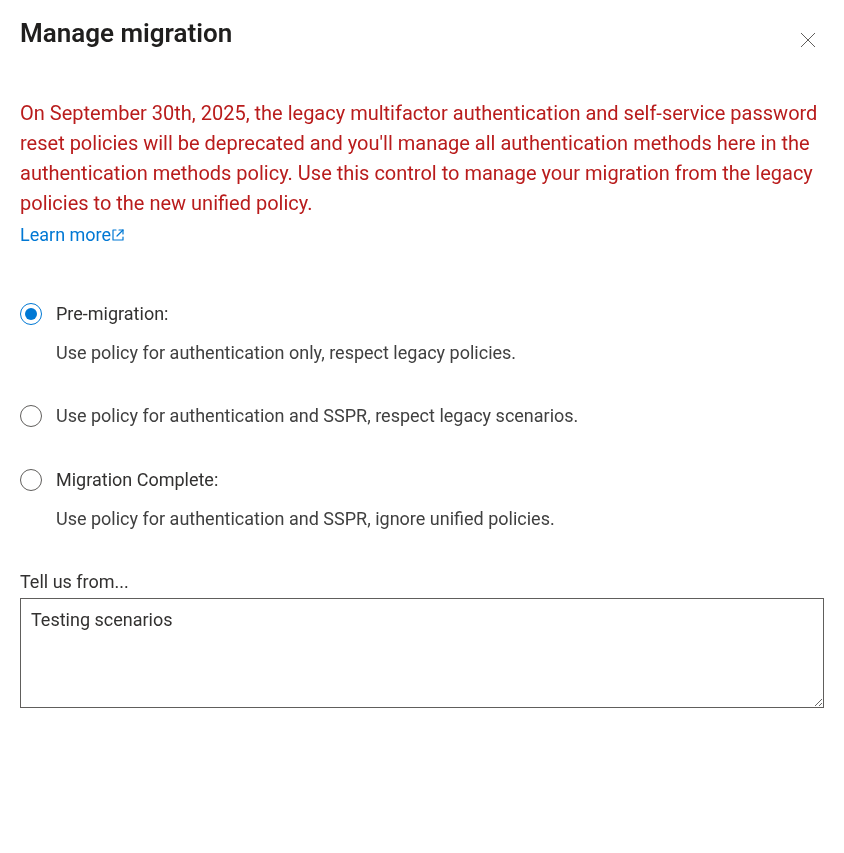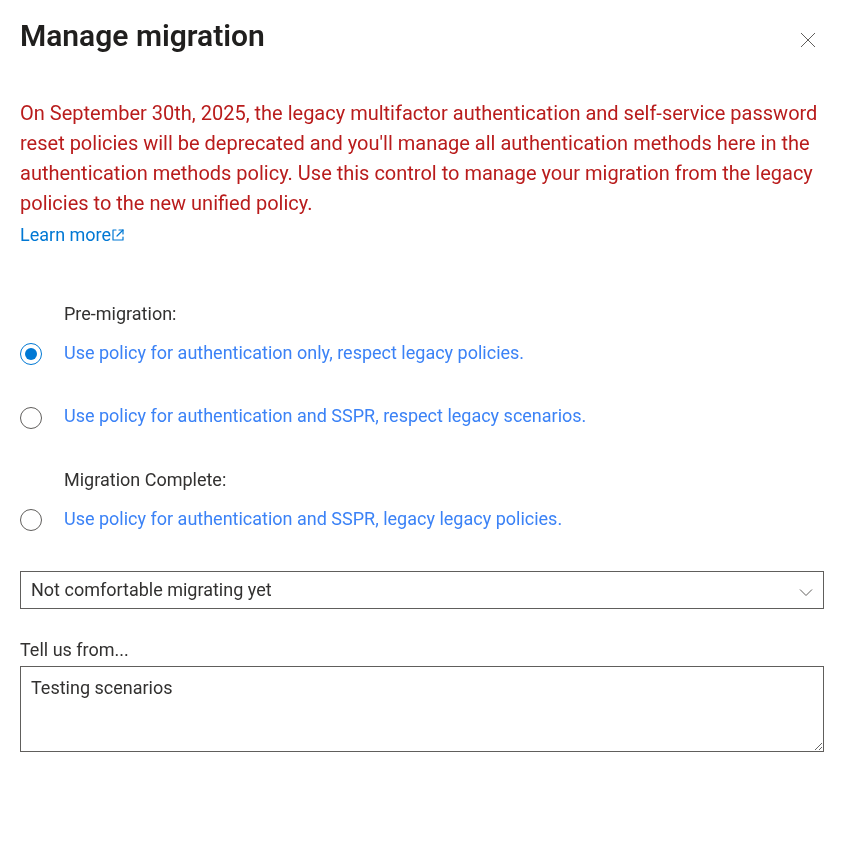--- a/index.html
+++ b/index.html
@@ -10,21 +10,21 @@
       padding: 18px 20px 24px 20px;
       width: 844px;
     }
     .header-row {
       display: flex;
       justify-content: space-between;
       align-items: flex-start;
       margin-bottom: 42px;
     }
     h1.page-title {
-      font-size: 30px;
+      font-size: 26px;
       font-weight: 600;
       color: #201f1e;
       line-height: 1.2;
     }
     .close-btn {
       background: none;
       border: none;
       cursor: pointer;
       padding: 4px;
       width: 32px;
@@ -50,22 +50,22 @@
       align-items: center;
       cursor: pointer;
     }
     .learn-more svg { stroke: #0078d4; }
     .options {
       margin-top: 56px;
       margin-bottom: 40px;
     }
     .radio-option {
       display: flex;
-      align-items: flex-end;
-      gap: 22px;
+      align-items: flex-start;
+      gap: 14px;
       margin-bottom: 38px;
     }
     .radio-option:last-child { margin-bottom: 0; }
     .radio-circle {
       width: 22px;
       height: 22px;
       border-radius: 50%;
       border: 1px solid #605e5c;
       flex-shrink: 0;
       display: flex;
@@ -87,21 +87,21 @@
     }
     .option-text { flex: 1; }
     .option-label {
       font-size: 18px;
       color: #323130;
       line-height: 1.4;
       margin-bottom: 14px;
     }
     .option-desc {
       font-size: 18px;
-      color: #3b82f6;
+      color: #404040;
       line-height: 1.4;
     }
     .field-group { margin-bottom: 30px; }
     .field-label {
       font-size: 18px;
       color: #323130;
       margin-bottom: 6px;
     }
     .required-asterisk { color: #a4262c; }
     .select-box {
@@ -124,21 +124,21 @@
       pointer-events: none;
     }
     textarea.more-input {
       width: 100%;
       border: 1px solid #605e5c;
       padding: 8px 10px;
       font-size: 18px;
       font-family: inherit;
       color: #323130;
       resize: both;
-      height: 86px;
+      height: 110px;
       line-height: 1.4;
     }
   </style>
 </head>
 <body>
 
 
 
 <div class="header-row">
   <h1 class="page-title">Manage migration</h1>
@@ -173,34 +173,26 @@
     <div class="radio-circle"></div>
     <div class="option-text">
       <div class="option-desc">Use policy for authentication and SSPR, respect legacy scenarios.</div>
     </div>
   </div>
 
   <div class="radio-option">
     <div class="radio-circle"></div>
     <div class="option-text">
       <div class="option-label">Migration Complete:</div>
-      <div class="option-desc">Use policy for authentication and SSPR, legacy legacy policies.</div>
+      <div class="option-desc">Use policy for authentication and SSPR, ignore unified policies.</div>
     </div>
   </div>
 </div>
 
 <div class="field-group">
-  <div class="select-box" tabindex="0">
-    <span>Not comfortable migrating yet</span>
-    <span class="select-chevron">
-      <svg width="14" height="8" viewBox="0 0 14 8" fill="none">
-        <path d="M1 1l6 6 6-6" stroke="#605e5c" stroke-width="1" fill="none"></path>
-      </svg>
-    </span>
-  </div>
 </div>
 
 <div class="field-group" style="margin-bottom:0;">
   <div class="field-label">Tell us from...</div>
   <textarea class="more-input" style="">Testing scenarios</textarea>
 </div>
 
 
 
 

